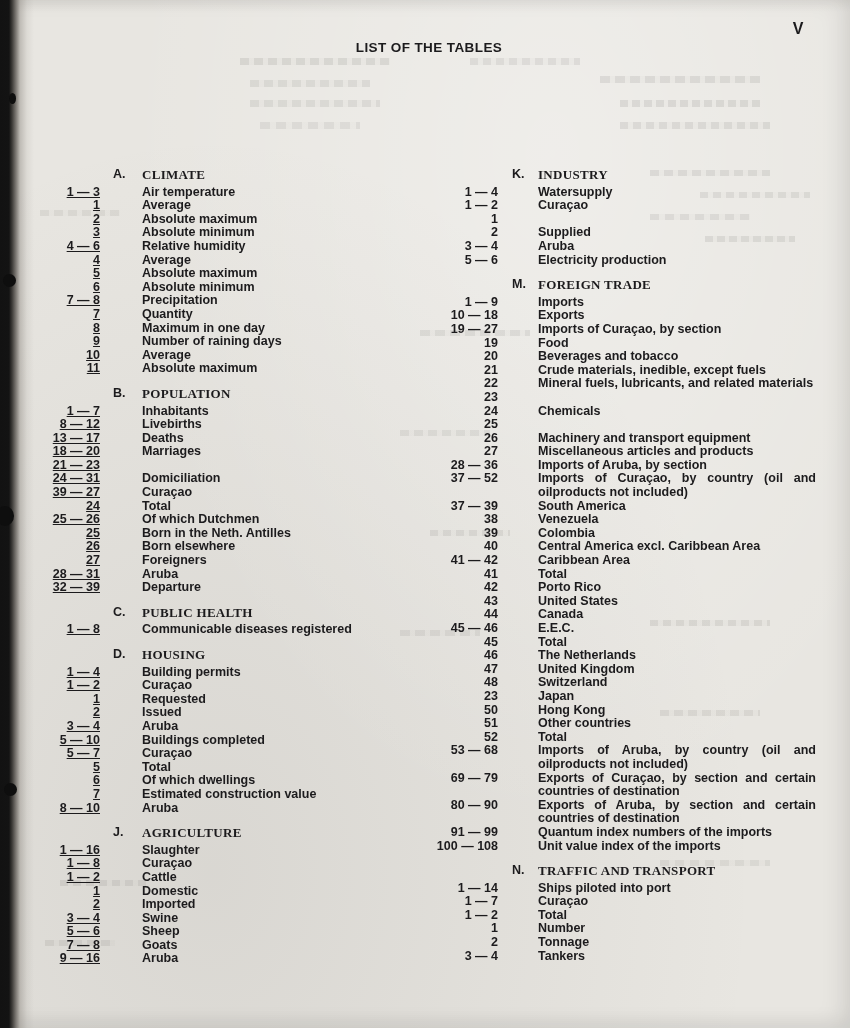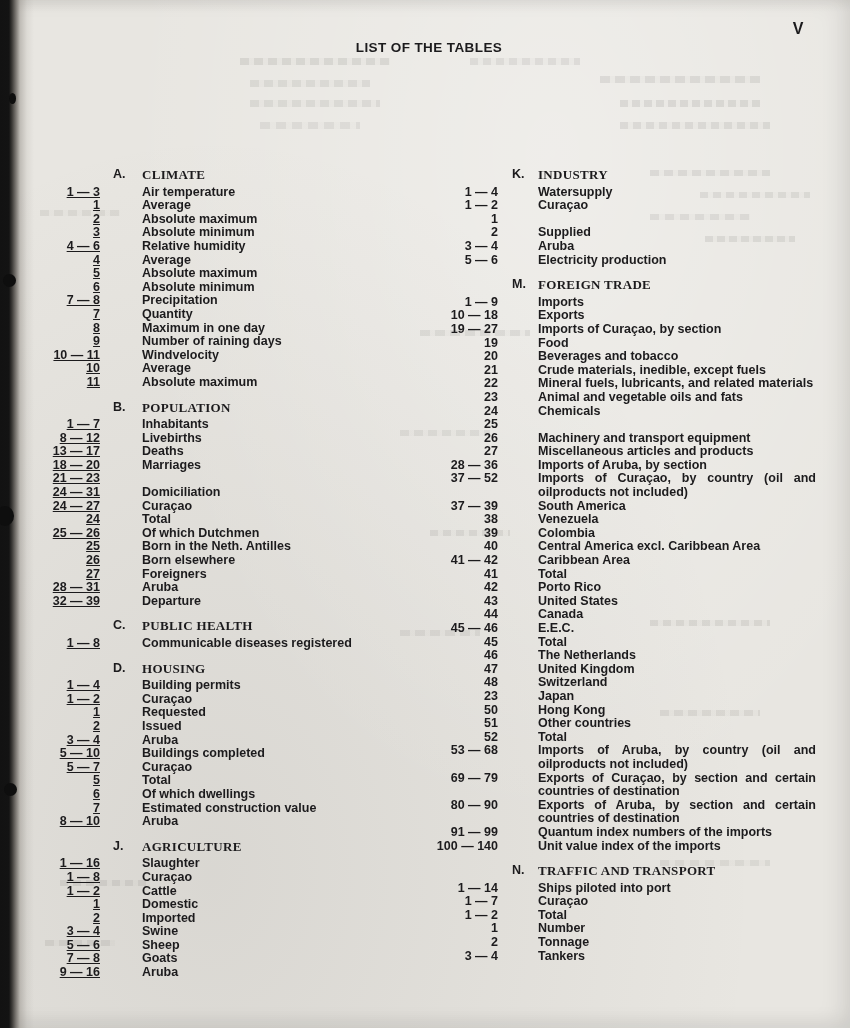--- a/index.html
+++ b/index.html
@@ -196,25 +196,20 @@
     <span class="cell letter"></span>
     <span class="cell label">Maximum in one day</span>
   </div>
 
   <div class="row entry-row">
     <span class="cell range">9</span>
     <span class="cell letter"></span>
     <span class="cell label">Number of raining days</span>
   </div>
 
-  <div class="row entry-row">
-    <span class="cell range">10 — 11</span>
-    <span class="cell letter"></span>
-    <span class="cell label">Windvelocity</span>
-  </div>
 
   <div class="row entry-row">
     <span class="cell range">10</span>
     <span class="cell letter"></span>
     <span class="cell label">Average</span>
   </div>
 
   <div class="row entry-row">
     <span class="cell range">11</span>
     <span class="cell letter"></span>
@@ -259,21 +254,21 @@
     <span class="cell letter"></span>
   </div>
 
   <div class="row entry-row">
     <span class="cell range">24 — 31</span>
     <span class="cell letter"></span>
     <span class="cell label">Domiciliation</span>
   </div>
 
   <div class="row entry-row">
-    <span class="cell range">24 — 27</span>
+    <span class="cell range">39 — 27</span>
     <span class="cell letter"></span>
     <span class="cell label">Curaçao</span>
   </div>
 
   <div class="row entry-row">
     <span class="cell range">24</span>
     <span class="cell letter"></span>
     <span class="cell label">Total</span>
   </div>
 
@@ -558,21 +553,20 @@
 
   <div class="row entry-row">
     <span class="cell range">22</span>
     <span class="cell letter"></span>
     <span class="cell label">Mineral fuels, lubricants, and related materials</span>
   </div>
 
   <div class="row entry-row">
     <span class="cell range">23</span>
     <span class="cell letter"></span>
-    <span class="cell label">Animal and vegetable oils and fats</span>
   </div>
 
   <div class="row entry-row">
     <span class="cell range">24</span>
     <span class="cell letter"></span>
     <span class="cell label">Chemicals</span>
   </div>
 
   <div class="row entry-row">
     <span class="cell range">25</span>
@@ -729,21 +723,21 @@
     <span class="cell label">Exports of Aruba, by section and certain countries of destination</span>
   </div>
 
   <div class="row entry-row">
     <span class="cell range">91 — 99</span>
     <span class="cell letter"></span>
     <span class="cell label">Quantum index numbers of the imports</span>
   </div>
 
   <div class="row entry-row">
-    <span class="cell range">100 — 140</span>
+    <span class="cell range">100 — 108</span>
     <span class="cell letter"></span>
     <span class="cell label">Unit value index of the imports</span>
   </div>
 </div>
   </section>
 
   <section class="section">
     <div class="row section-header">
       <span class="cell range"></span>
       <span class="cell letter">N.</span>

